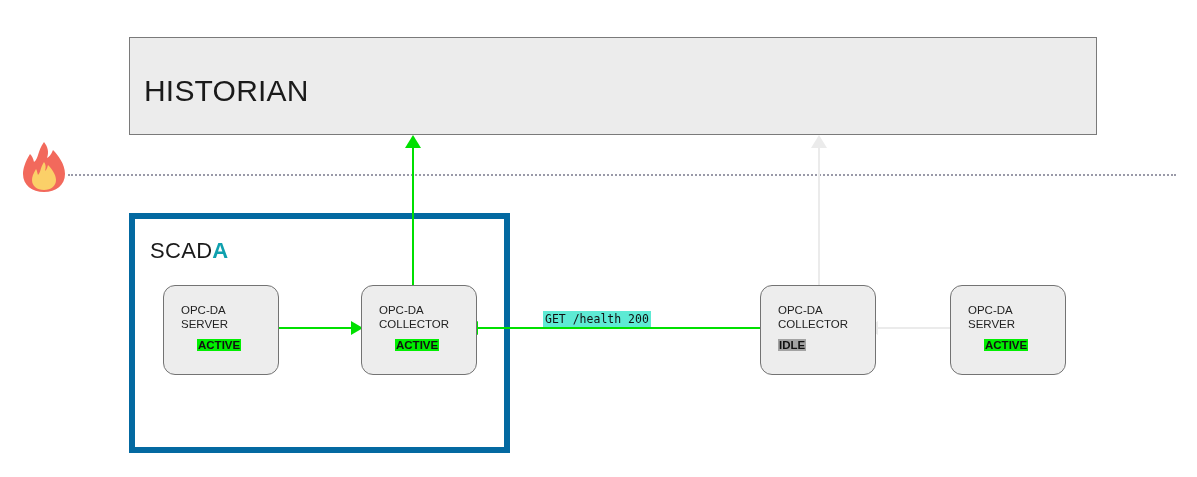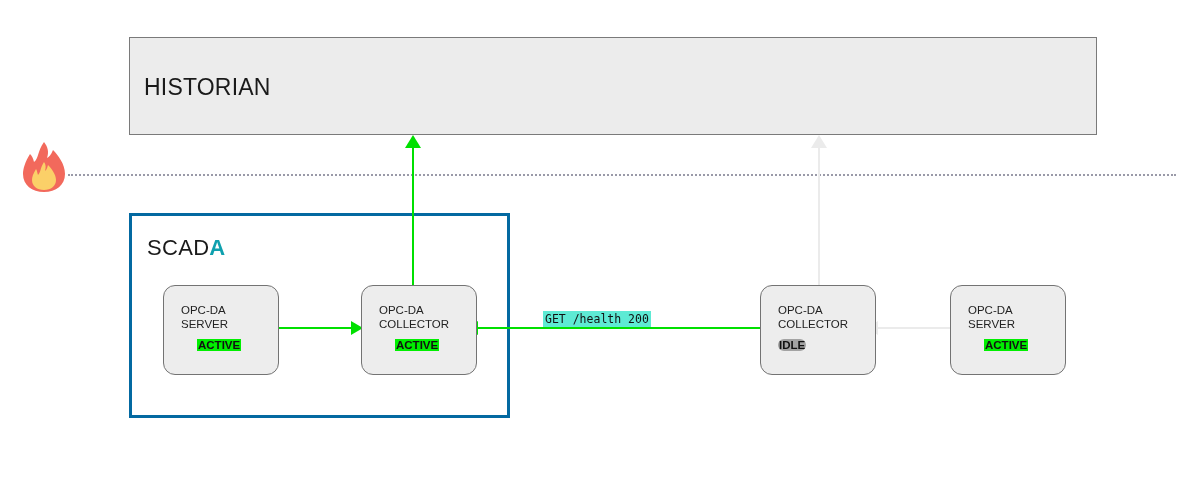--- a/index.html
+++ b/index.html
@@ -27,21 +27,21 @@
     width: 968px;
     height: 98px;
     background: #ececec;
     border: 1px solid #7a7a7a;
     box-sizing: border-box;
   }
   .historian-label {
     position: absolute;
     left: 14px;
     top: 36px;
-    font-size: 23px;
+    font-size: 30px;
     color: #1a1a1a;
     letter-spacing: 0.2px;
     white-space: nowrap;
   }
 
   
   .firewall-line {
     position: absolute;
     left: 68px;
     top: 174px;
@@ -54,23 +54,23 @@
     left: 20px;
     top: 141px;
     width: 48px;
     height: 52px;
   }
 
   
   .zone {
     position: absolute;
     top: 213px;
-    height: 205px;
+    height: 240px;
     background: #ffffff;
-    border: 3px solid #0369a1;
+    border: 6px solid #0369a1;
     box-sizing: border-box;
   }
   .zone-a { left: 129px; width: 381px; }
   .zone-b { left: 716px; width: 381px; }
 
   .zone-title {
     position: absolute;
     top: 19px;
     font-size: 22px;
     color: #1a1a1a;
@@ -105,21 +105,21 @@
     position: absolute;
     left: 17px;
     top: 53px;
     font-size: 11.5px;
     font-weight: bold;
     color: #111111;
     padding: 0 1px;
     white-space: nowrap;
   }
   .status-active { background: #00ef00; margin-left: 16px; }
-  .status-idle { background: #a3a3a3; border-radius: 6px; }
+  .status-idle { background: #a3a3a3; }
 
   .node-a-server    { left: 163px; top: 285px; }
   .node-a-collector { left: 361px; top: 285px; }
   .node-b-collector { left: 760px; top: 285px; }
   .node-b-server    { left: 950px; top: 285px; }
 
   
   .edge-line {
     position: absolute;
   }

